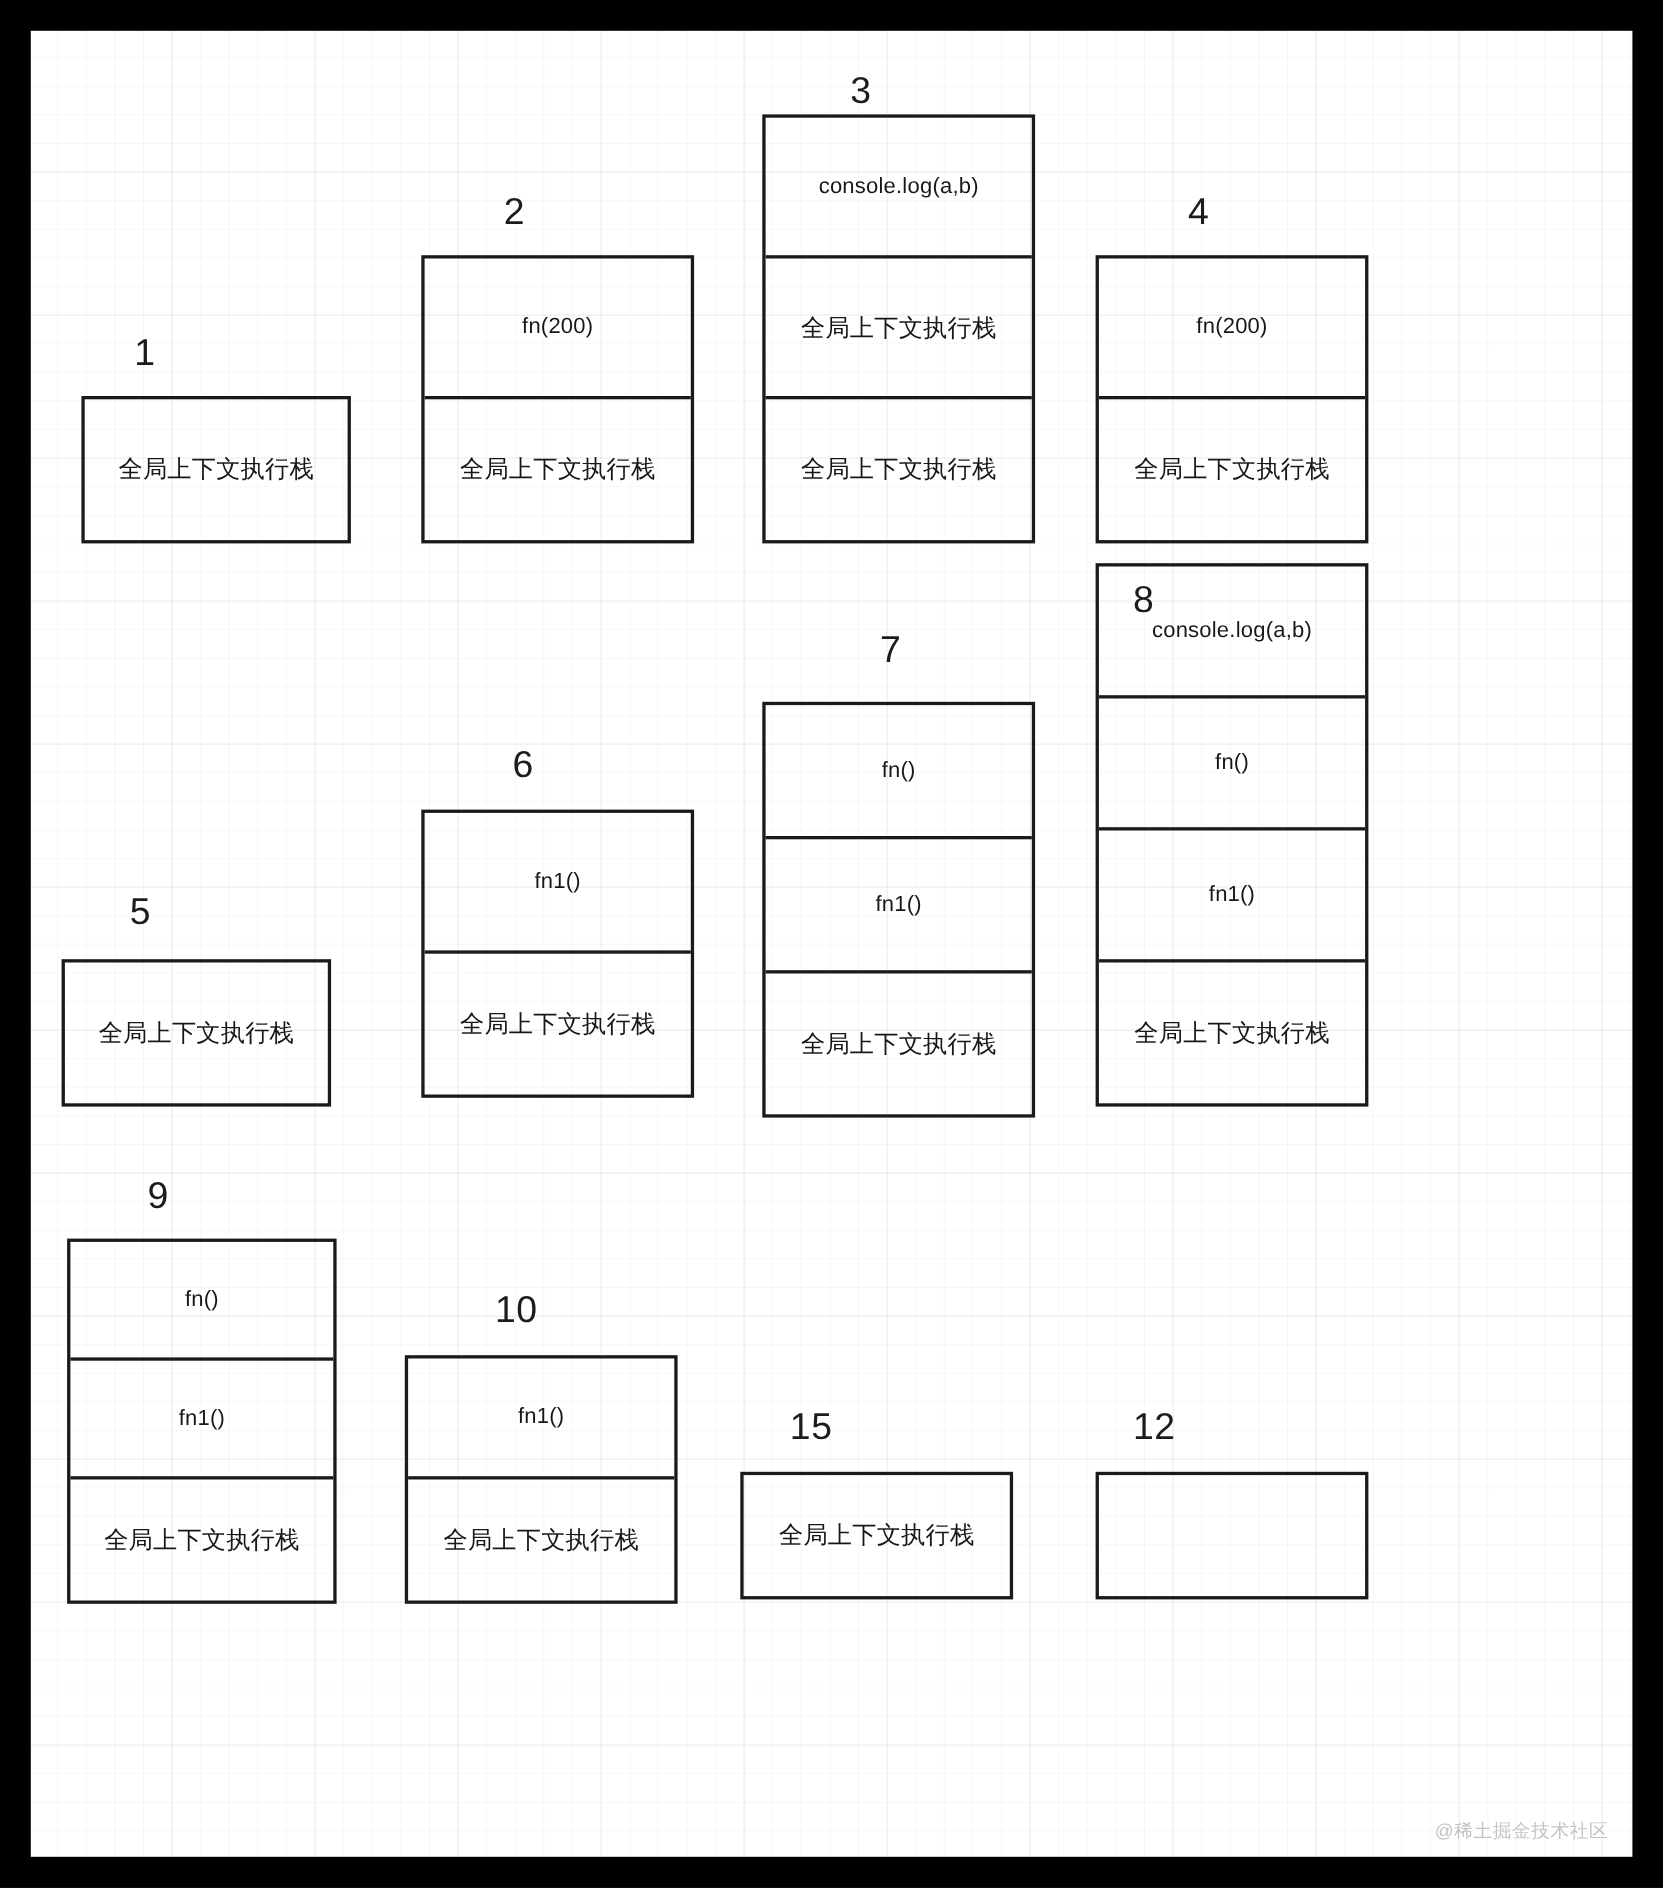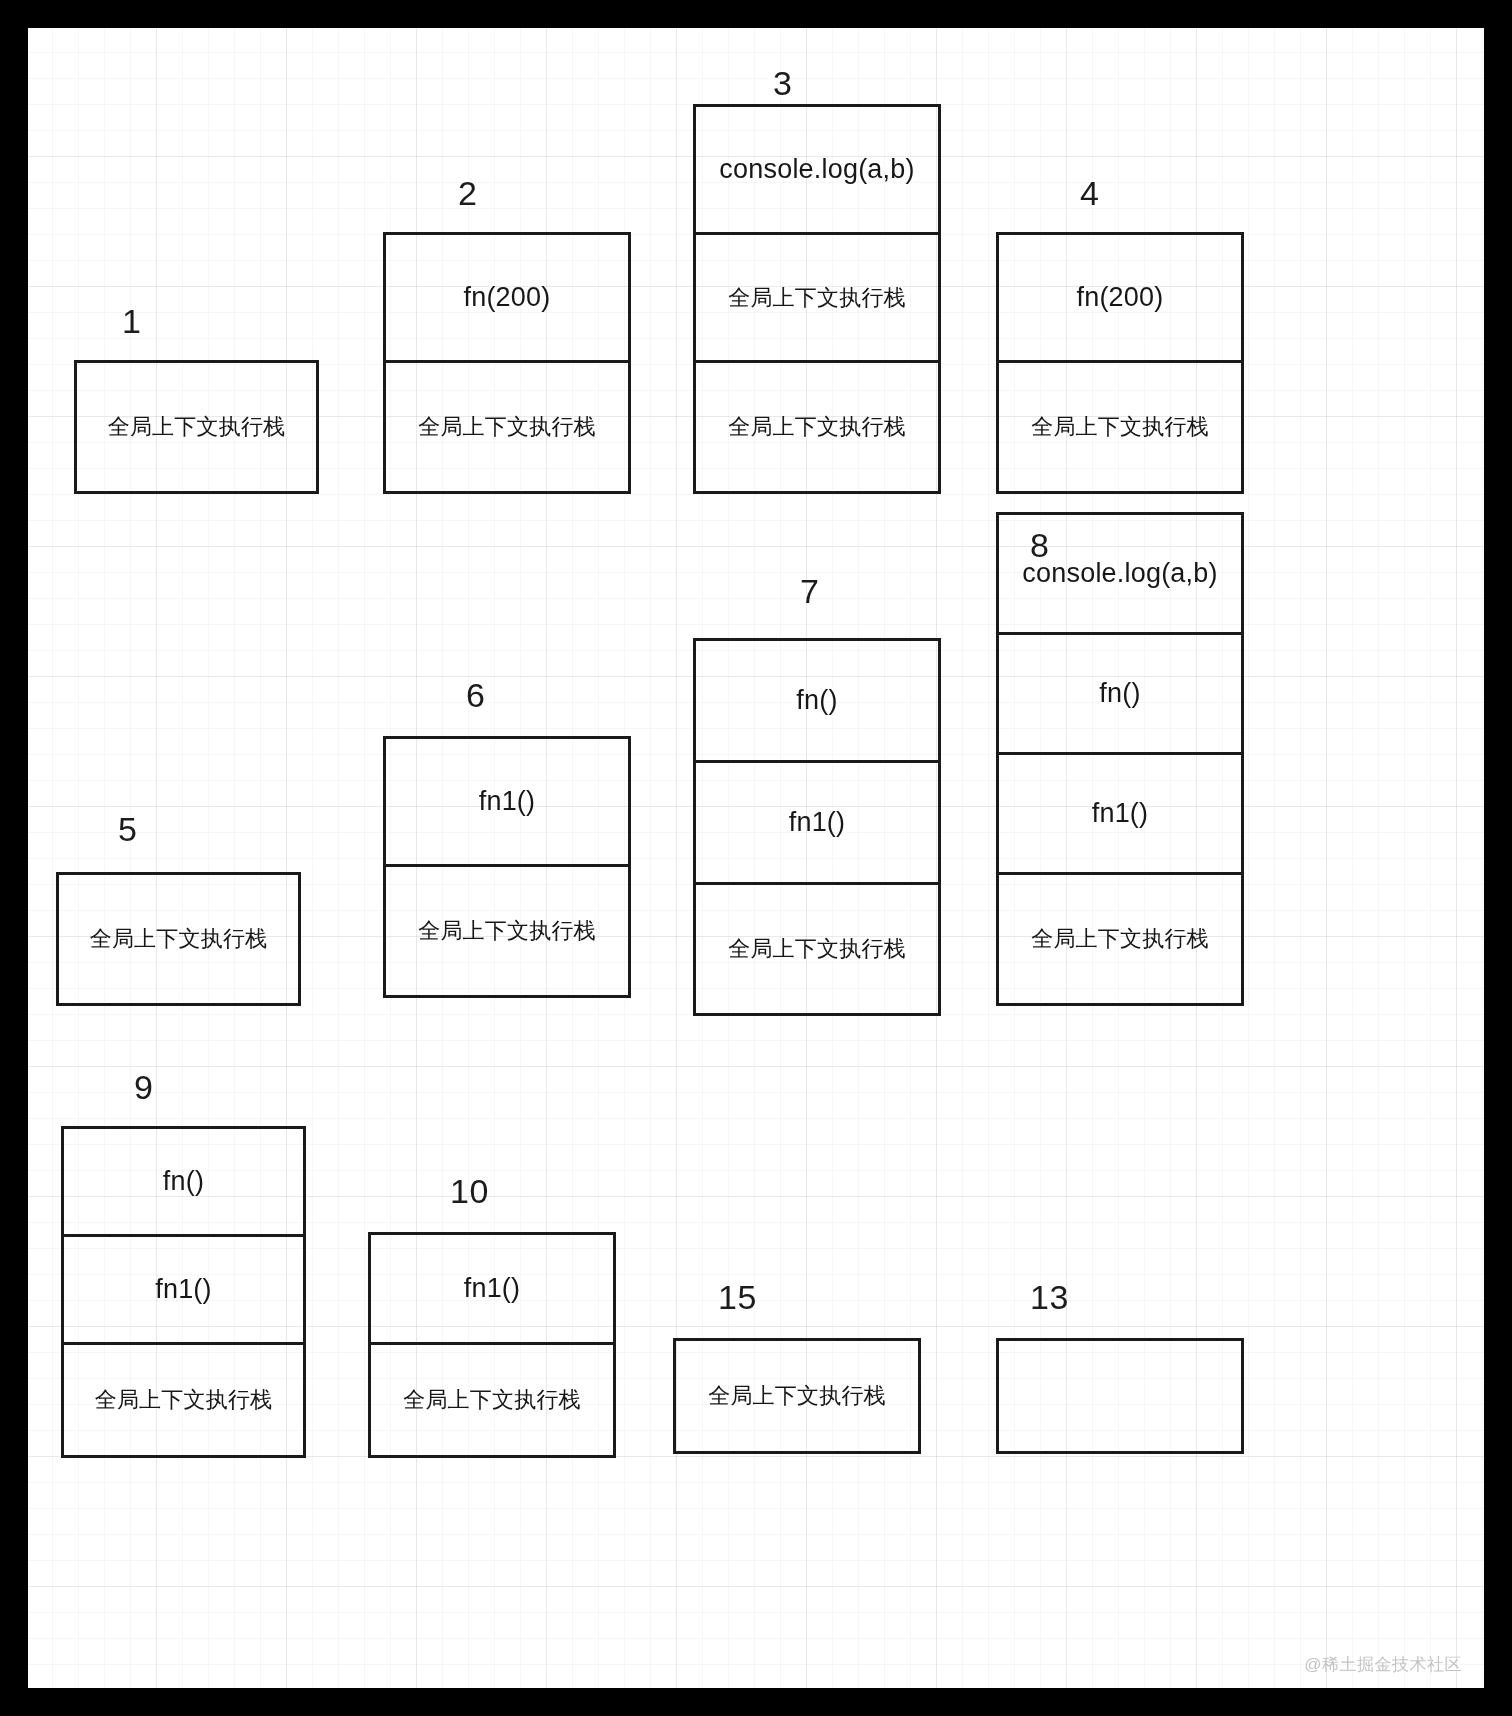--- a/index.html
+++ b/index.html
@@ -56,21 +56,21 @@
     left: 0;
     border: 3px solid #1a1a1a;
     background: transparent;
   }
 
   .cell {
     display: flex;
     align-items: center;
     justify-content: center;
     border-bottom: 3px solid #1a1a1a;
-    font-size: 27px;
+    font-size: 20px;
     color: #171717;
     white-space: nowrap;
     letter-spacing: 0.2px;
   }
   .cell:last-child { border-bottom: none; }
 
   .cell.cn { font-size: 22px; text-align: right; }
 
   
   .stack-label.inset {
@@ -169,21 +169,21 @@
             <div class="cell cn" style="height: 110px;">全局上下文执行栈</div>
           </div>
         </div>
         <div class="stack" style="left: 0px; top: 0px;">
           <div class="stack-label" style="left: 690px; top: 1252px;">15</div>
           <div class="stack-boxes" style="left: 645px; top: 1310px; width: 248px;">
             <div class="cell cn" style="height: 110px;">全局上下文执行栈</div>
           </div>
         </div>
         <div class="stack" style="left: 0px; top: 0px;">
-          <div class="stack-label" style="left: 1002px; top: 1252px;">13</div>
+          <div class="stack-label" style="left: 1002px; top: 1252px;">12</div>
           <div class="stack-boxes" style="left: 968px; top: 1310px; width: 248px;">
             <div class="cell" style="height: 110px;"></div>
           </div>
         </div>
       </div>
     <div id="watermark">@稀土掘金技术社区</div>
   </div>
 </div>
 
 </body></html>

